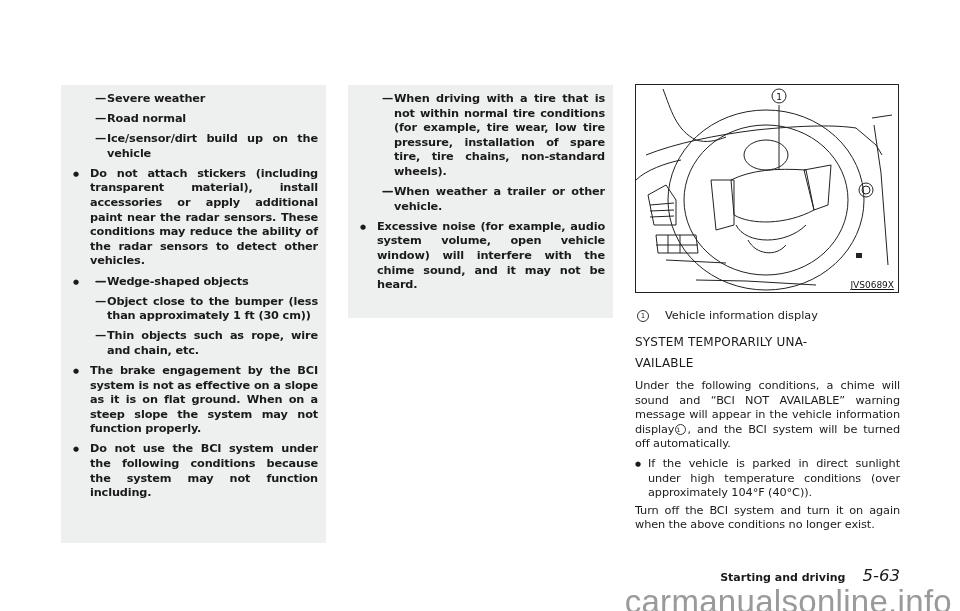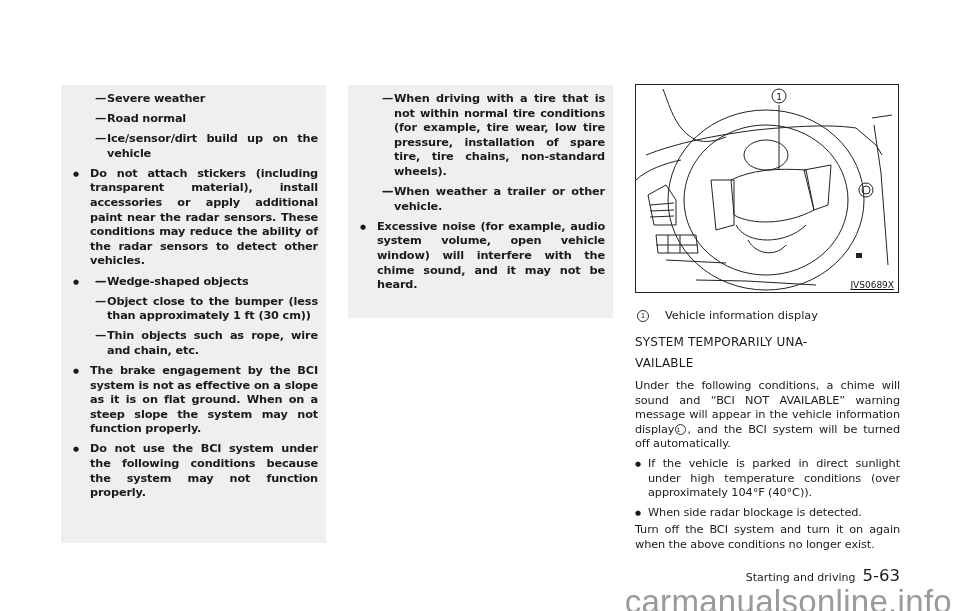--- a/index.html
+++ b/index.html
@@ -18,22 +18,22 @@
   #figure { position:relative; width:264px; height:209px; border:1px solid #222; box-sizing:border-box; background:#fff; }
   #fig-code { position:absolute; right:4px; bottom:2px; font-size:9px; color:#111;text-decoration:underline; }
   .caption { margin-top:16px; font-size:11.3px; display:flex; align-items:center; }
   .caption .num { display:inline-block; width:10px; height:10px; border:1px solid #333; border-radius:50%; font-size:7px; line-height:10px; text-align:center; margin-left:2px; margin-right:16px; }
   h2 { font-weight:normal; font-size:12px; line-height:20.5px; margin:10px 0 6px 0; letter-spacing:0.2px; }
   .r { font-size:11.3px; line-height:14.6px; text-align:justify; text-align-last:left; margin:0; letter-spacing:-0.1px; }
   .rb { position:relative; padding-left:13px; margin:5px 0 3px 0; }
   .rb .mk { position:absolute; left:0; top:0; }
   .inline-num { display:inline-block; width:9px; height:9px; border:1px solid #333; border-radius:50%; font-size:6px; line-height:9px; text-align:center; vertical-align:1px; margin:0 1px; }
   #footer { position:absolute; left:600px; top:566px; width:300px; text-align:right; }
-  #footer .sec { font-weight:normal; font-size:11px; margin-right:2px; }
-  #footer .pg { font-size:16.5px; }
+  #footer .sec { font-weight:bold; font-size:11px; margin-right:12px; }
+  #footer .pg { font-size:16.5px;font-style:italic; }
   #watermark { position:absolute; left:0; width:952px; top:583px; text-align:right;
                font-family:"Liberation Sans", sans-serif; font-size:33px; color:#9a9a9a; letter-spacing:0.3px; }
 </style>
 </head>
 <body>
 
 <div class="panel" id="left-panel">
     <div class="b dash">
       <span class="mk">—</span>
       <span class="txt">Severe weather</span>
@@ -57,21 +57,21 @@
     </div>
     <div class="b dash">
       <span class="mk">—</span>
       <span class="txt">Object close to the bumper (less than approximately 1 ft (30 cm))</span>
     </div>
     <div class="b dash">
       <span class="mk">—</span>
       <span class="txt">Thin objects such as rope, wire and chain, etc.</span>
     </div>
     <div class="b bul"><span class="mk" style="font-size: 7px;">●</span><span class="txt">The brake engagement by the BCI system is not as effective on a slope as it is on flat ground. When on a steep slope the system may not function properly.</span></div>
-    <div class="b bul"><span class="mk" style="font-size: 7px;">●</span><span class="txt">Do not use the BCI system under the following conditions because the system may not function properly.</span></div>
+    <div class="b bul"><span class="mk" style="font-size: 7px;">●</span><span class="txt">Do not use the BCI system under the following conditions because the system may not function including.</span></div>
   </div>
 <div class="panel" id="mid-panel">
     <div class="b dash">
       <span class="mk">—</span>
       <span class="txt">When driving with a tire that is not within normal tire conditions (for example, tire wear, low tire pressure, installation of spare tire, tire chains, non-standard wheels).</span>
     </div>
     <div class="b dash">
       <span class="mk">—</span>
     </div>
     <div class="b dash">
@@ -120,21 +120,20 @@
   </div>
   <h2>
     <span>SYSTEM TEMPORARILY UNA-</span><br>
     <span>VAILABLE</span>
   </h2>
   <p class="r">
     <span>Under the following conditions, a chime will sound and “BCI NOT AVAILABLE” warning message will appear in the vehicle information display</span><span class="inline-num">1</span><span>, and the BCI system will be turned off automatically.</span>
   </p>
   <div id="section-bullets">
       <div class="r rb"><span class="mk" style="font-size: 7px;">●</span><span>If the vehicle is parked in direct sunlight under high temperature conditions (over approximately 104°F (40°C)).</span></div>
-      <div class="r rb"><span class="mk" style="font-size: 7px;">●</span><span>When side radar blockage is detected.</span></div>
     </div>
   <p class="r">Turn off the BCI system and turn it on again when the above conditions no longer exist.</p>
 </div>
 
 <div id="footer">
   <span class="sec">Starting and driving</span>
   <span class="pg">5-63</span>
 </div>
 <div id="watermark">carmanualsonline.info</div>
 

